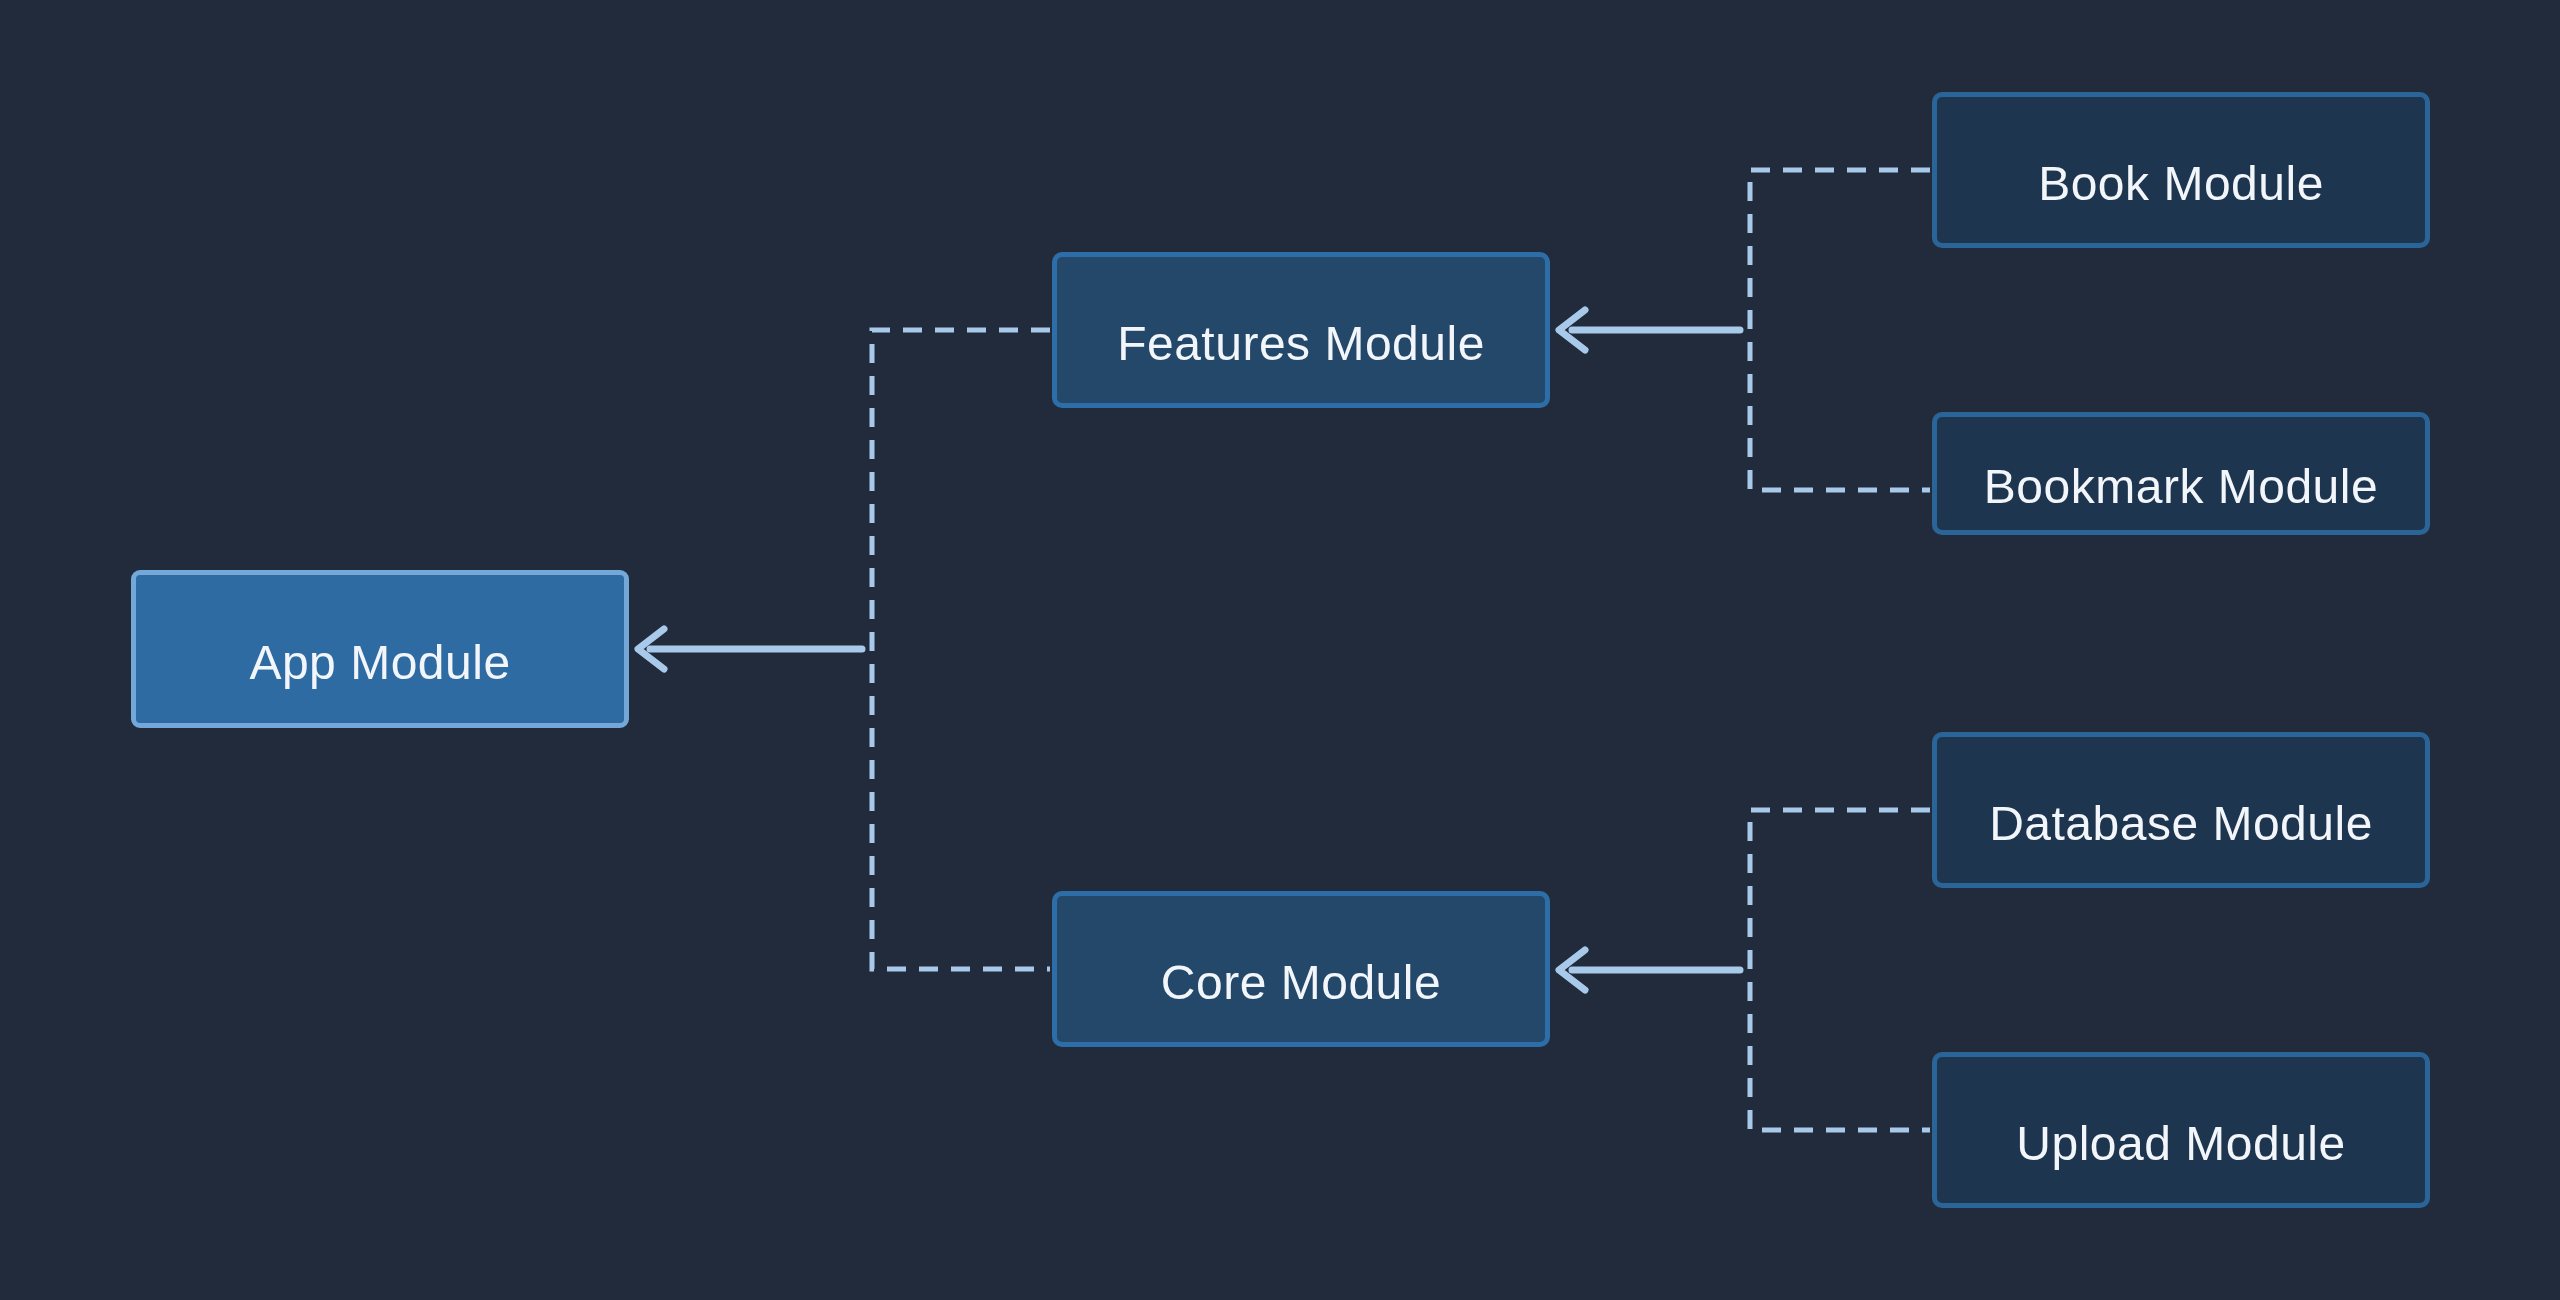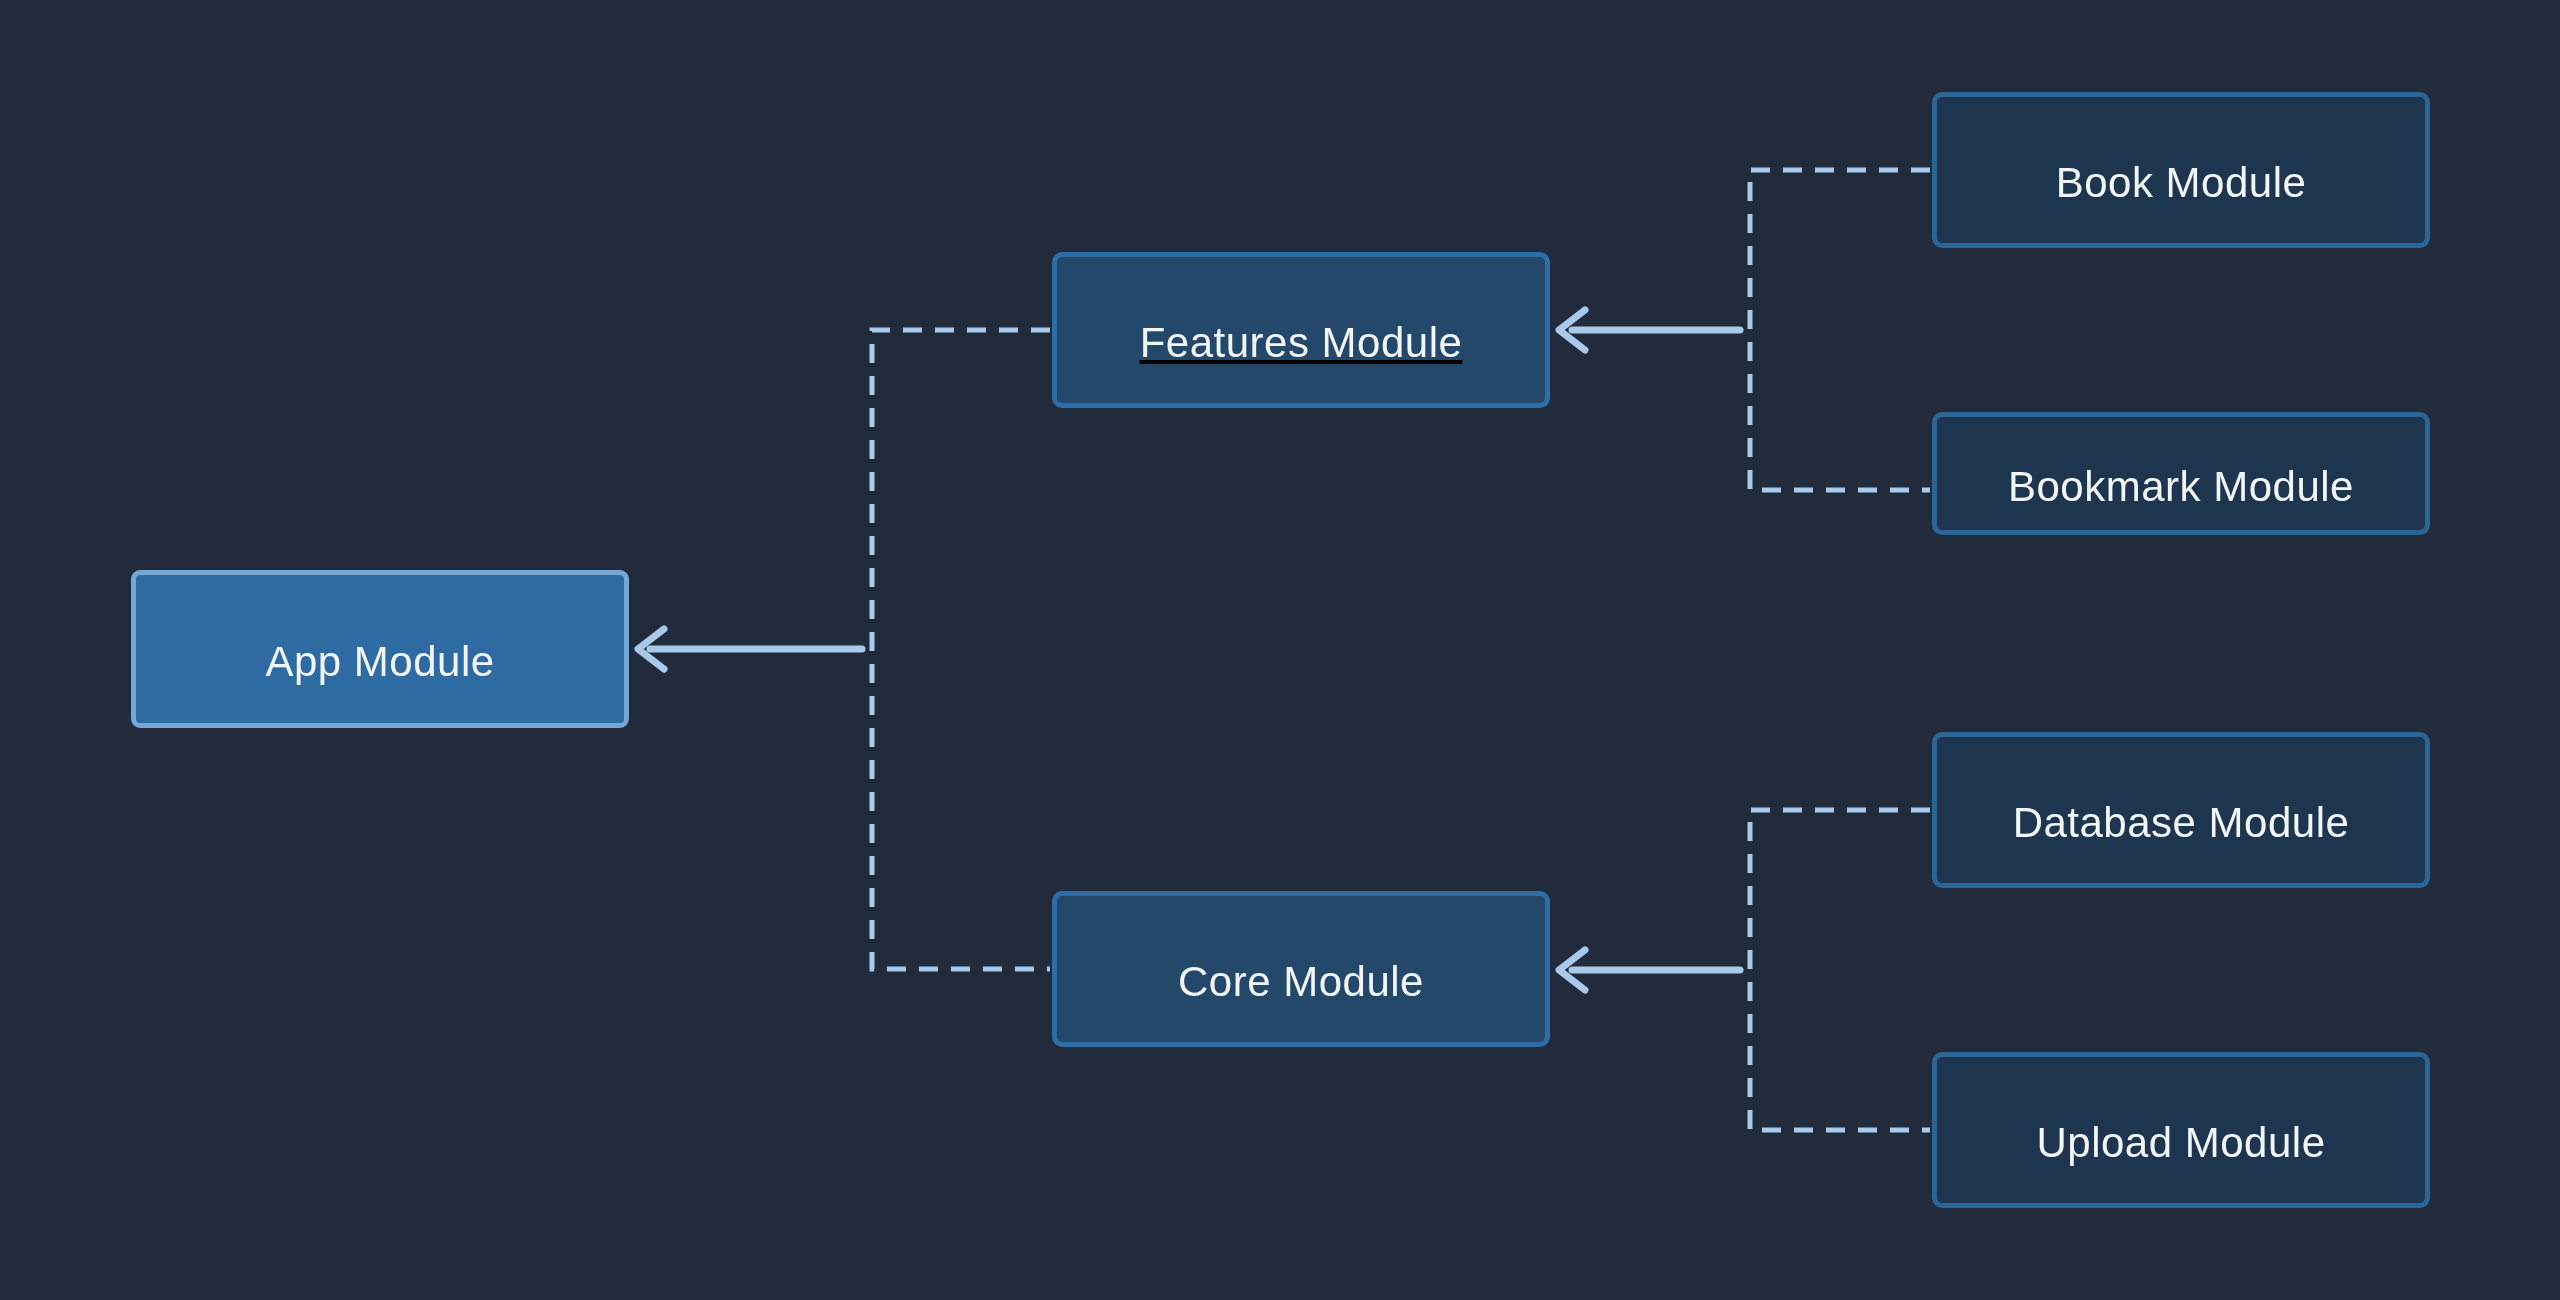--- a/index.html
+++ b/index.html
@@ -46,21 +46,21 @@
   .node {
     position: absolute;
     display: flex;
     align-items: center;
     justify-content: center;
     border-radius: 10px;
     border: 5px solid;
   }
   .node .node-label {
     color: var(--text);
-    font-size: 42px;
+    font-size: 48px;
     letter-spacing: 0.5px;
     white-space: nowrap;
     margin-top: 26px;
   }
   .node-root   { background: var(--app-fill);    border-color: var(--app-border); }
   .node-parent { background: var(--parent-fill); border-color: var(--parent-border); }
   .node-leaf   { background: var(--leaf-fill);   border-color: var(--leaf-border); }
 </style>
 </head>
 <body>
@@ -88,21 +88,21 @@
     <g>
       <path class="arrow-shaft" d="M 1740 970 H 1572"></path>
       <path class="arrow-head" d="M 1585 950 L 1559 970 L 1585 990"></path>
     </g>
   </svg>
 
   <div class="node node-root" style="left:131px; top:570px; width:498px; height:158px;border-radius:9px;">
     <span class="node-label">App Module</span>
   </div>
 
-  <div class="node node-parent" style="left:1052px; top:252px; width:498px; height:156px;text-decoration:underline;">
+  <div class="node node-parent" style="left:1052px; top:252px; width:498px; height:156px;">
     <span class="node-label">Features Module</span>
   </div>
 
   <div class="node node-parent" style="left:1052px; top:891px; width:498px; height:156px;">
     <span class="node-label">Core Module</span>
   </div>
 
   <div class="node node-leaf" style="left:1932px; top:92px; width:498px; height:156px;">
     <span class="node-label">Book Module</span>
   </div>

